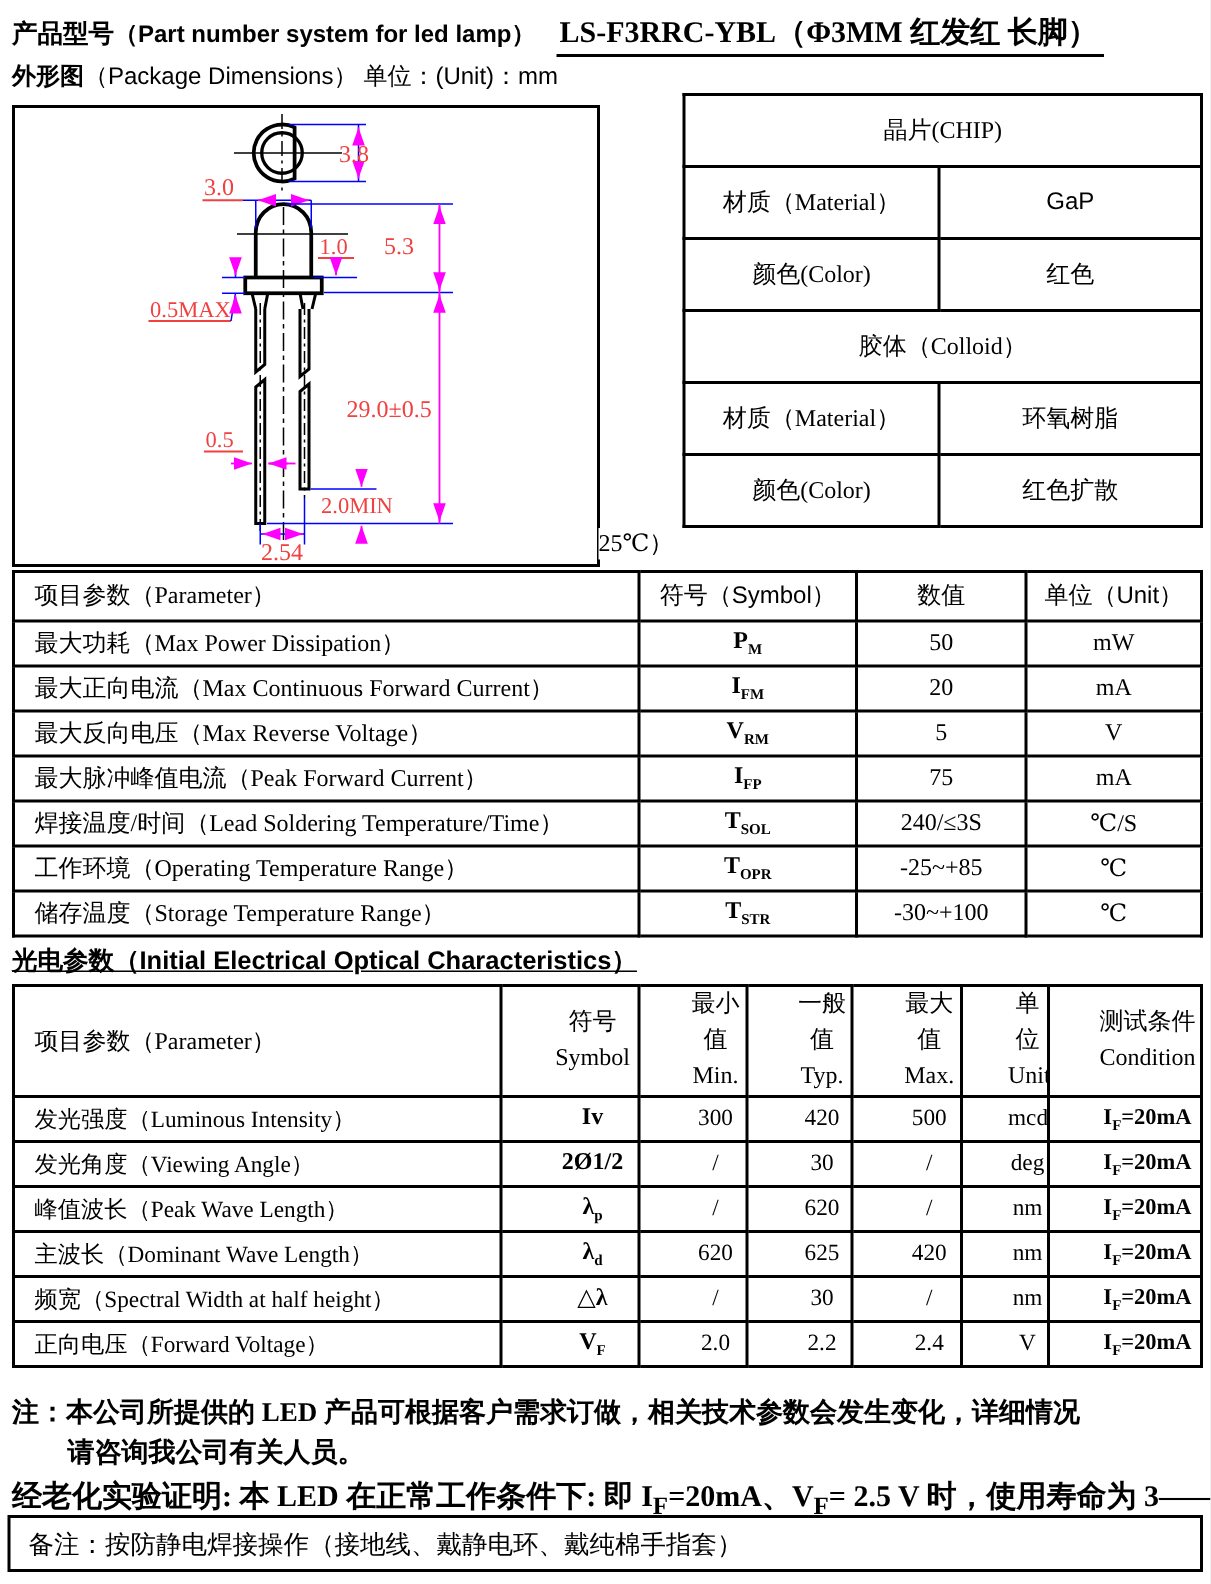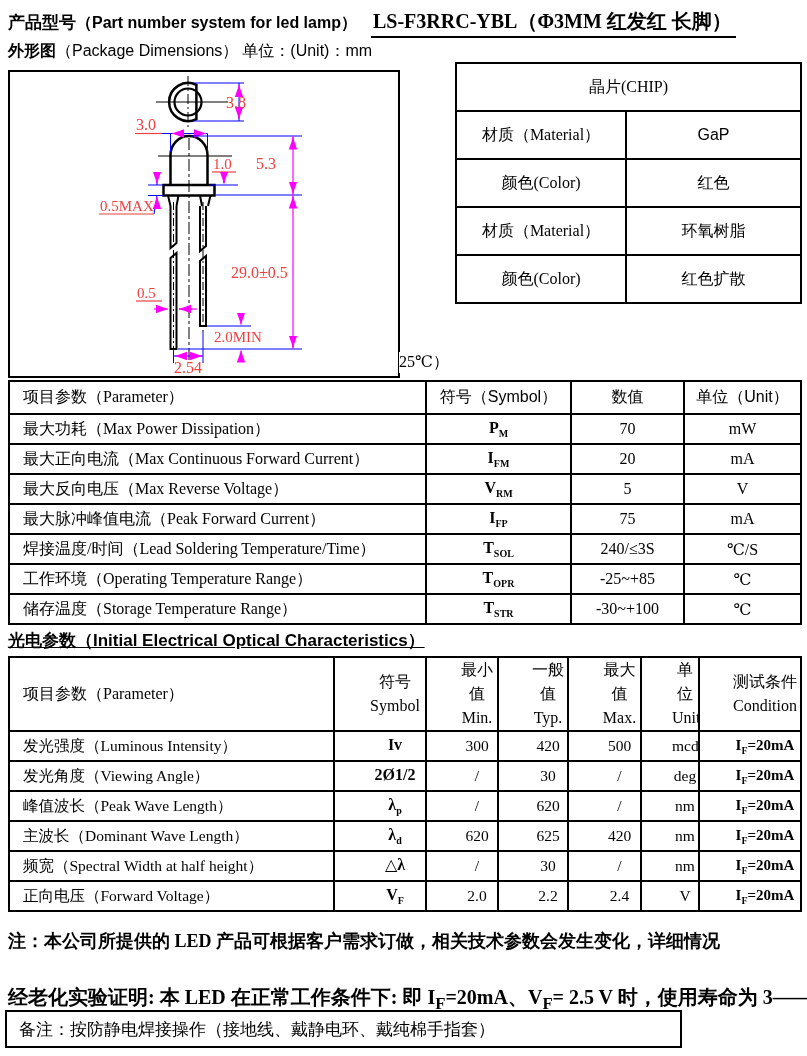--- a/index.html
+++ b/index.html
@@ -53,21 +53,21 @@
   .sec2 .en{font-weight:bold;}
   .t2{position:absolute;left:8px;top:656px;width:792px;}
   .t2 td,.t2 th{font-size:15.5px;height:30px;text-align:center;padding-left:30px;}
   .t2 .param{text-align:left;padding-left:13px;}
   .t2 tr.hdr-row th{height:57px;font-size:16px;}
   .hd2{display:block;line-height:1.5;}
   
   .note1{position:absolute;left:8px;top:928px;font-size:18px;font-weight:bold;line-height:27px;width:795px;}
   .note1 .l2{padding-left:37px;}
   .note2{position:absolute;left:8px;top:984px;font-size:20px;font-weight:bold;white-space:nowrap;}
-  .note3-box{position:absolute;left:5px;top:1010px;width:677px;height:38px;border:2px solid var(--ink);display:flex;align-items:center;padding-left:12px;font-size:17px;}
+  .note3-box{position:absolute;left:5px;top:1010px;width:797px;height:38px;border:2px solid var(--ink);display:flex;align-items:center;padding-left:12px;font-size:17px;}
 </style>
 </head>
 <body>
 
 <div class="page">
 
   <div class="hdr">
     <span class="lbl-zh">产品型号</span>
       <span class="lbl-en sans">（Part number system for led lamp）</span>
     <span class="ptitle">LS-F3RRC-YBL（Φ3MM 红发红  长脚）</span>
@@ -182,20 +182,23 @@
           <th colspan="2">晶片(CHIP)</th>
         </tr>
     <tr>
       <td>材质（Material）</td>
       <td class="sans">GaP</td>
     </tr>
     <tr>
       <td>颜色(Color)</td>
       <td>红色</td>
     </tr>
+    <tr>
+          <th colspan="2">胶体（Colloid）</th>
+        </tr>
     <tr>
       <td>材质（Material）</td>
       <td>环氧树脂</td>
     </tr>
     <tr>
       <td>颜色(Color)</td>
       <td>红色扩散</td>
     </tr>
   </tbody>
     </table>
@@ -212,21 +215,21 @@
     <tbody>
         <tr class="hdr-row">
       <th class="param">项目参数（Parameter）</th>
       <th class="c sans">符号（Symbol）</th>
       <th class="c">数值</th>
       <th class="c sans">单位（Unit）</th>
     </tr>
     <tr>
       <td class="param">最大功耗（Max Power Dissipation）</td>
       <td class="c"><span class="sym"><span>P</span><sub>M</sub></span></td>
-      <td class="c">70</td>
+      <td class="c">50</td>
       <td class="c">mW</td>
     </tr>
     <tr>
       <td class="param">最大正向电流（Max Continuous Forward Current）</td>
       <td class="c"><span class="sym"><span>I</span><sub>FM</sub></span></td>
       <td class="c">20</td>
       <td class="c">mA</td>
     </tr>
     <tr>
       <td class="param">最大反向电压（Max Reverse Voltage）</td>
@@ -355,20 +358,21 @@
       <td>2.2</td>
       <td>2.4</td>
       <td>V</td>
       <td><span class="cond"><span>I</span><sub>F</sub><span>=20mA</span></span></td>
     </tr>
   </tbody>
     </table>
 
   <div class="note1">
     <div>注：本公司所提供的 LED 产品可根据客户需求订做，相关技术参数会发生变化，详细情况</div>
+    <div class="l2">请咨询我公司有关人员。</div>
   </div>
 
   <div class="note2"><span>经老化实验证明: 本 LED 在正常工作条件下: 即 I</span><sub>F</sub><span>=20mA、V</span><sub>F</sub><span>=  2.5  V 时，使用寿命为 3——10 万小时。</span></div>
 
   <div class="note3-box">
     <span>备注：按防静电焊接操作（接地线、戴静电环、戴纯棉手指套）</span>
   </div>
 
 </div>
 

